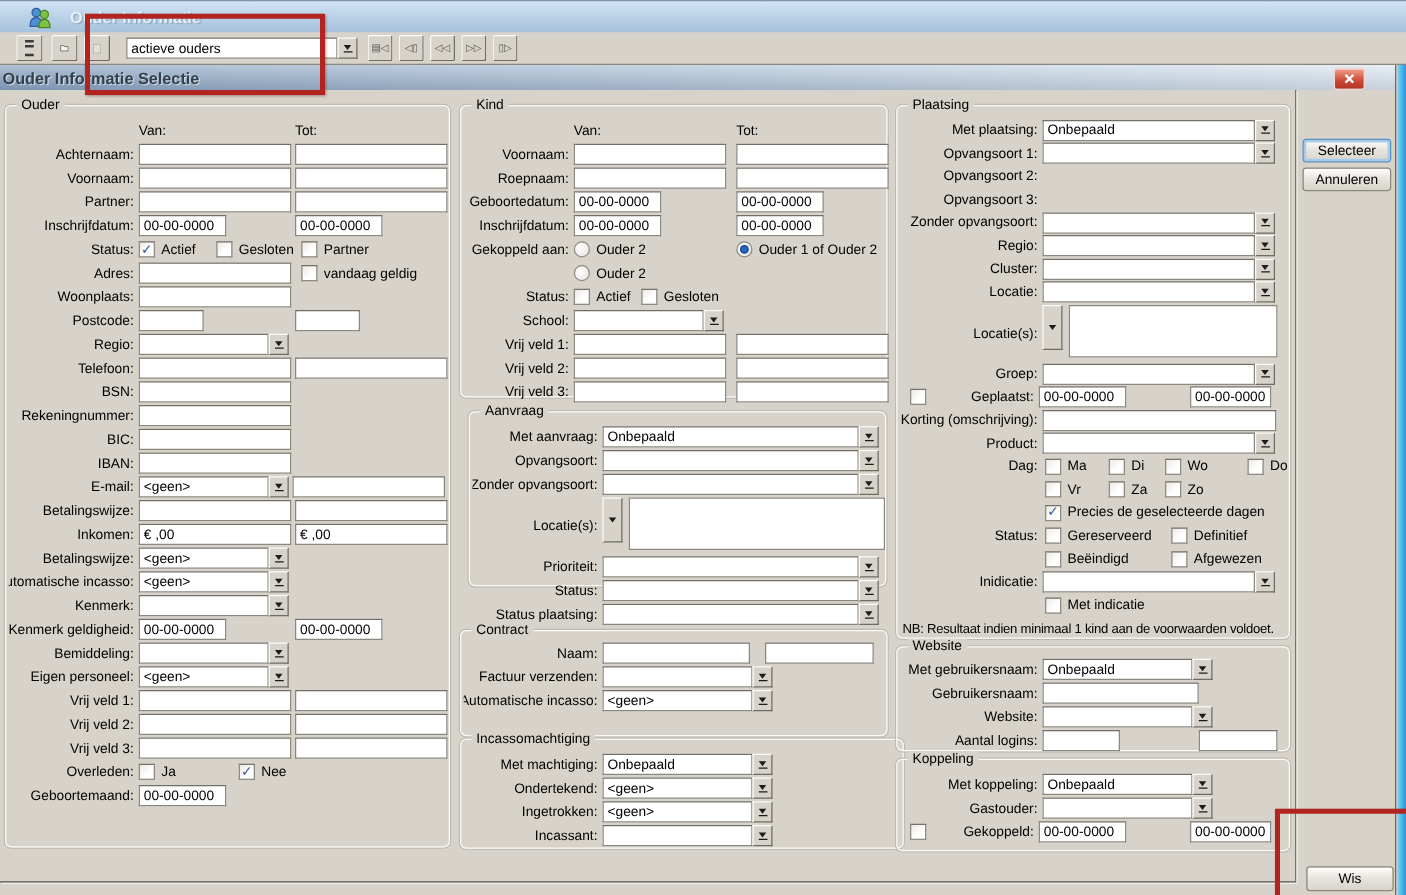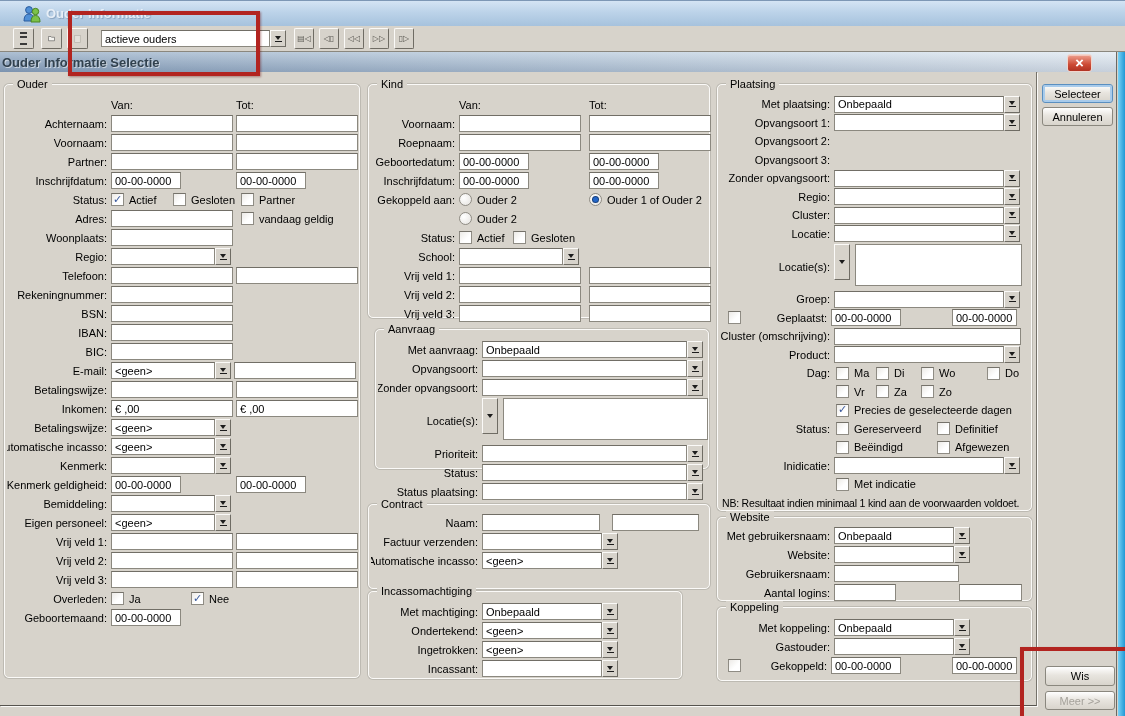--- a/index.html
+++ b/index.html
@@ -6,21 +6,21 @@
   body{width:1125px;height:716px;position:relative;overflow:hidden;
        font-family:"Liberation Sans","DejaVu Sans",sans-serif;font-size:11px;color:#000;
        background:#d7d3cb;}
   .abs{position:absolute;box-sizing:border-box;}
 
   
   .titlebar{left:0;top:0;width:1125px;height:26px;
     background:linear-gradient(180deg,#d4e4f4 0%,#bcd3e9 45%,#a6c2dd 100%);
     border-top:1px solid #7d97b5;display:flex;align-items:center;}
   .titlebar .apptitle{font-weight:bold;font-size:13px;color:#f2f6fa;opacity:.8;
-    text-shadow:1px 1px 1px #7e98b4;margin-left:4px;}
+    text-shadow:1px 1px 1px #7e98b4;margin-left:14px;}
   .appicon{width:20px;height:18px;margin-left:22px;}
   .toolbar{left:0;top:26px;width:1125px;height:26px;background:#d7d3cb;
     border-bottom:1px solid #8a877e;display:flex;align-items:center;}
   .tbtn{width:21px;height:21px;background:#d7d3cb;border:1px solid;
     border-color:#fbfaf8 #6f6c64 #6f6c64 #fbfaf8;border-radius:2px;
     display:flex;align-items:center;justify-content:center;margin-left:0;}
   .navbtn{width:20px;height:21px;font-family:"DejaVu Sans",sans-serif;font-size:8px;color:#5a5852;
     background:#d7d3cb;border:1px solid;border-color:#fbfaf8 #6f6c64 #6f6c64 #fbfaf8;
     border-radius:2px;display:flex;align-items:center;justify-content:center;padding:0;}
   .ham{width:13px;height:9px;border-top:2px solid #3a3a3a;border-bottom:2px solid #3a3a3a;}
@@ -82,36 +82,36 @@
     background:radial-gradient(circle at 35% 35%,#ffffff,#e4e2de);border:1px solid #8f8c84;
     flex:none;display:flex;align-items:center;justify-content:center;}
   .rb.sel::after{content:"";width:5px;height:5px;border-radius:50%;background:#2467c9;
     box-shadow:0 0 0 1px #17407e;}
   .cblbl{margin-left:5px;white-space:nowrap;text-align:right;}
   .pair{display:flex;align-items:center;flex:none;}
 
   
   .btn{position:absolute;box-sizing:border-box;background:linear-gradient(180deg,#ffffff,#e8e5df 45%,#d8d4cc);
     border:1px solid #8a877e;border-radius:3px;font:inherit;display:flex;align-items:center;
-    justify-content:center;padding:0;}
+    justify-content:center;padding:0;margin-top:27px;}
   .btn.default{border-color:#5a8fc0;box-shadow:inset 0 0 0 2px #a8cbeb;}
   .btn.disabled{color:#a5a29b;}
 
   
   .annot{position:absolute;border:4px solid #b22420;box-shadow:1px 1px 2px rgba(100,0,0,.4);
     z-index:50;pointer-events:none;}
 
   
   .w52{width:52px}.w62{width:62px}.w63{width:63px}.w65{width:65px}.w70{width:70px}
   .w87{width:87px}.w104{width:104px}.w118{width:118px}.w120{width:120px}.w122{width:122px}
   .w125{width:125px}.w167{width:167px}.w170{width:170px}.w187{width:187px}.w205{width:205px}
   .ml2{margin-left:2px}.ml3{margin-left:3px}.ml5{margin-left:5px}
   .ml8{margin-left:8px}.ml12{margin-left:12px}.ml51{margin-left:51px}.ml55{margin-left:55px}
   .ml60{margin-left:60px}.ml63{margin-left:63px}.ml73{margin-left:73px}
-  .p44{width:66px}.p45{width:45px}.p51{width:40px}.p54{width:54px}.p62{width:62px}
+  .p44{width:66px}.p45{width:45px}.p51{width:51px}.p54{width:54px}.p62{width:62px}
   .p68{width:68px}.p80{width:80px}.p101{width:101px}
   .note{font-size:10.5px;letter-spacing:-0.2px;white-space:nowrap;}
 </style>
 </head>
 <body>
 
 <div class="abs titlebar">
   <svg class="appicon" viewBox="0 0 20 18">
     <circle cx="7" cy="5" r="3.4" fill="#4f8fd6" stroke="#2b5c9e"></circle>
     <path d="M2 16 q0 -7 5 -7 q5 0 5 7 z" fill="#4f8fd6" stroke="#2b5c9e"></path>
@@ -210,48 +210,53 @@
     <span class="pair ml8">
         <span class="cb"></span>
         <span class="cblbl">vandaag geldig</span>
       </span>
     </div>
   <div class="row">
       <span class="lbl">Woonplaats:</span>
       <input class="txt w122" style="">
     </div>
   <div class="row">
+      <span class="lbl">Postcode:</span>
+      <input class="txt w52" style="">
+      <input class="txt w52 ml73" style="">
+    </div>
+  <div class="row">
       <span class="lbl">Regio:</span>
     <span class="combo">
         <input class="txt w104" style="">
         <span class="ddbtn">
           <i class="tri"></i>
           <i class="ubar"></i>
         </span>
       </span>
     </div>
   <div class="row">
       <span class="lbl">Telefoon:</span>
       <input class="txt w122" style="">
       <input class="txt w122 ml3" style="">
     </div>
   <div class="row">
+      <span class="lbl">BSN:</span>
+      <input class="txt w122" style="">
+    </div>
+  <div class="row">
       <span class="lbl">Rekeningnummer:</span>
       <input class="txt w122" style="">
     </div>
   <div class="row">
-      <span class="lbl">BSN:</span>
+      <span class="lbl">BIC:</span>
       <input class="txt w122" style="">
     </div>
   <div class="row">
       <span class="lbl">IBAN:</span>
-      <input class="txt w122" style="">
-    </div>
-  <div class="row">
-      <span class="lbl">BIC:</span>
       <input class="txt w122" style="">
     </div>
   <div class="row">
       <span class="lbl">E-mail:</span>
     <span class="combo">
         <input class="txt w104" value="&lt;geen&gt;" style="">
         <span class="ddbtn">
           <i class="tri"></i>
           <i class="ubar"></i>
         </span>
@@ -531,21 +536,21 @@
     <span class="combo">
         <input class="txt w120" value="&lt;geen&gt;" style="">
         <span class="ddbtn">
           <i class="tri"></i>
           <i class="ubar"></i>
         </span>
       </span>
     </div>
 </div>
 
-<div class="grp gC" style="left:368px;top:591px;width:314px;height:88px">
+<div class="grp gC" style="left:368px;top:591px;width:355px;height:88px">
   <span class="legend">Incassomachtiging</span>
   <div class="row">
       <span class="lbl">Met machtiging:</span>
     <span class="combo">
         <input class="txt w120" value="Onbepaald" style="">
         <span class="ddbtn">
           <i class="tri"></i>
           <i class="ubar"></i>
         </span>
       </span>
@@ -667,21 +672,21 @@
         </span>
       </span>
     </div>
   <div class="row">
       <span class="cb ml8"></span>
     <span class="lbl lblG">Geplaatst:</span>
     <input class="txt w70" value="00-00-0000" style="">
     <input class="txt w65 ml51" value="00-00-0000" style="">
     </div>
   <div class="row">
-      <span class="lbl">Cluster (omschrijving):</span>
+      <span class="lbl">Korting (omschrijving):</span>
       <input class="txt w187" style="">
     </div>
   <div class="row">
       <span class="lbl">Product:</span>
     <span class="combo">
         <input class="txt w170" style="">
         <span class="ddbtn">
           <i class="tri"></i>
           <i class="ubar"></i>
         </span>
@@ -778,32 +783,32 @@
       <span class="lbl">Met gebruikersnaam:</span>
     <span class="combo">
         <input class="txt w120" value="Onbepaald" style="">
         <span class="ddbtn">
           <i class="tri"></i>
           <i class="ubar"></i>
         </span>
       </span>
     </div>
   <div class="row">
-      <span class="lbl">Website:</span>
-    <span class="combo">
-        <input class="txt w120" style="">
-        <span class="ddbtn">
-          <i class="tri"></i>
-          <i class="ubar"></i>
-        </span>
-      </span>
-    </div>
-  <div class="row">
       <span class="lbl">Gebruikersnaam:</span>
       <input class="txt w125" style="">
+    </div>
+  <div class="row">
+      <span class="lbl">Website:</span>
+    <span class="combo">
+        <input class="txt w120" style="">
+        <span class="ddbtn">
+          <i class="tri"></i>
+          <i class="ubar"></i>
+        </span>
+      </span>
     </div>
   <div class="row">
       <span class="lbl">Aantal logins:</span>
       <input class="txt w62" style="">
       <input class="txt w63 ml63" style="">
     </div>
 </div>
 
 <div class="grp gKo" style="left:717px;top:607px;width:315px;height:74px">
   <span class="legend">Koppeling</span>

